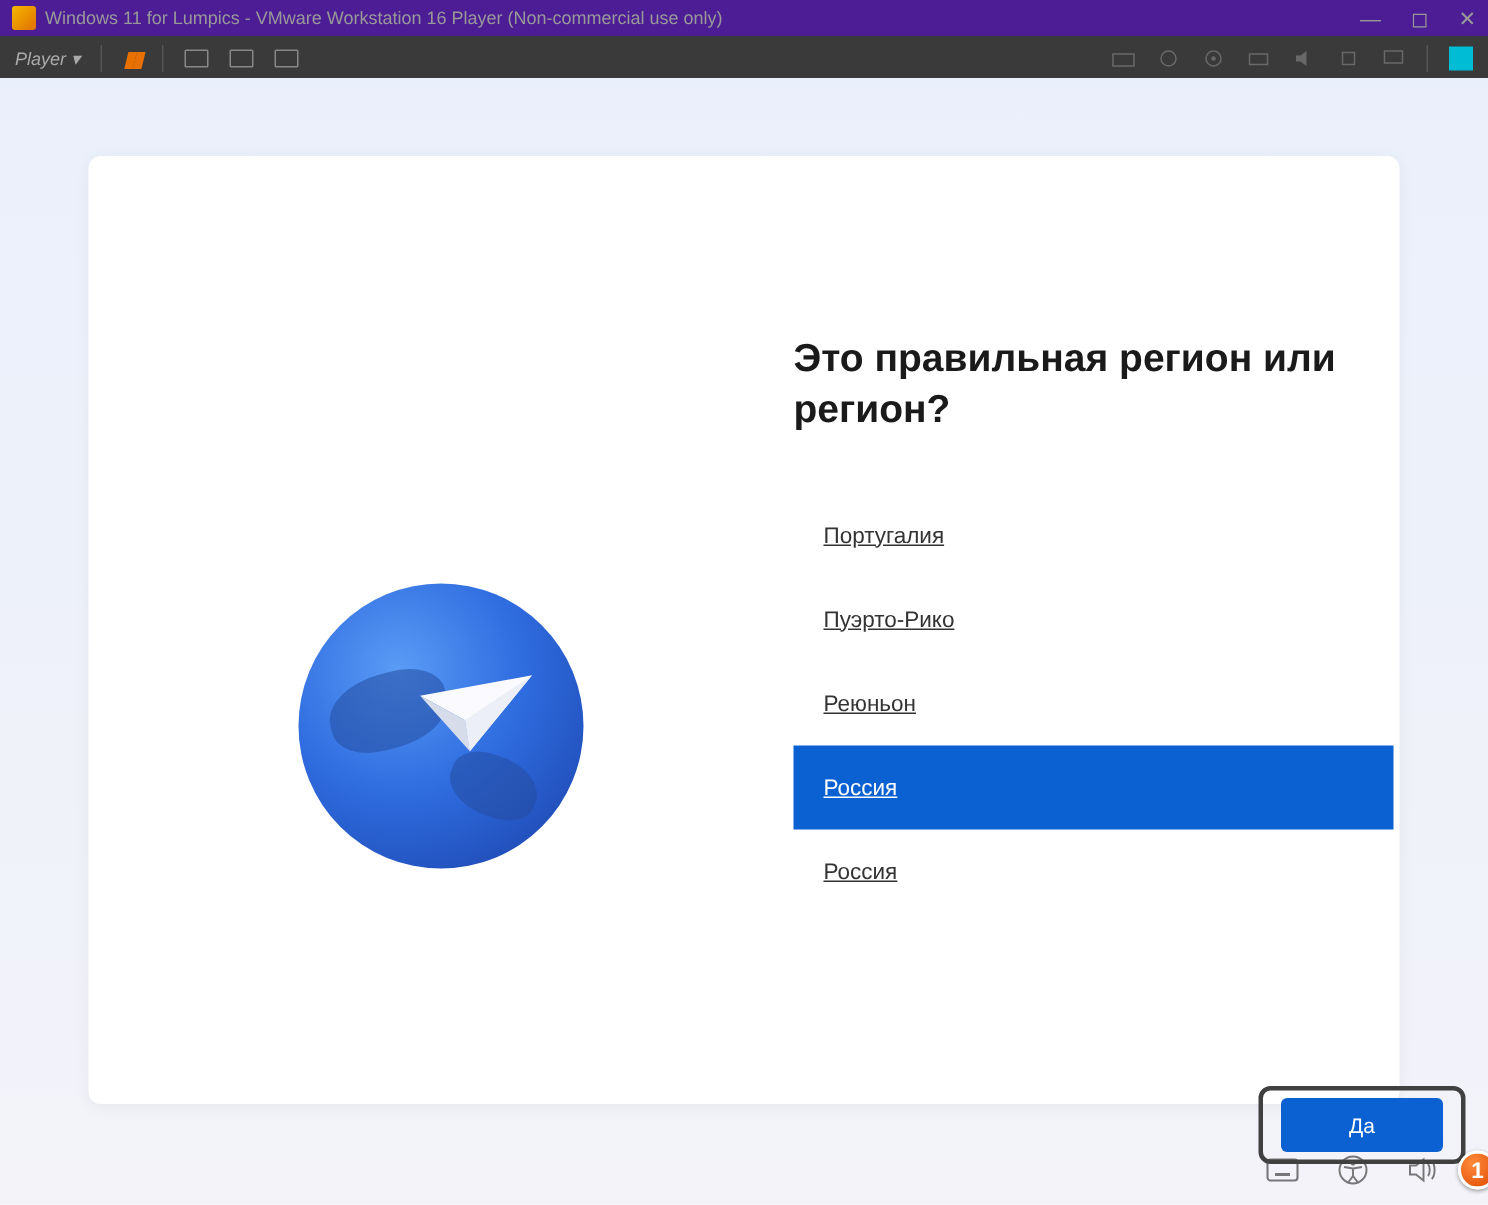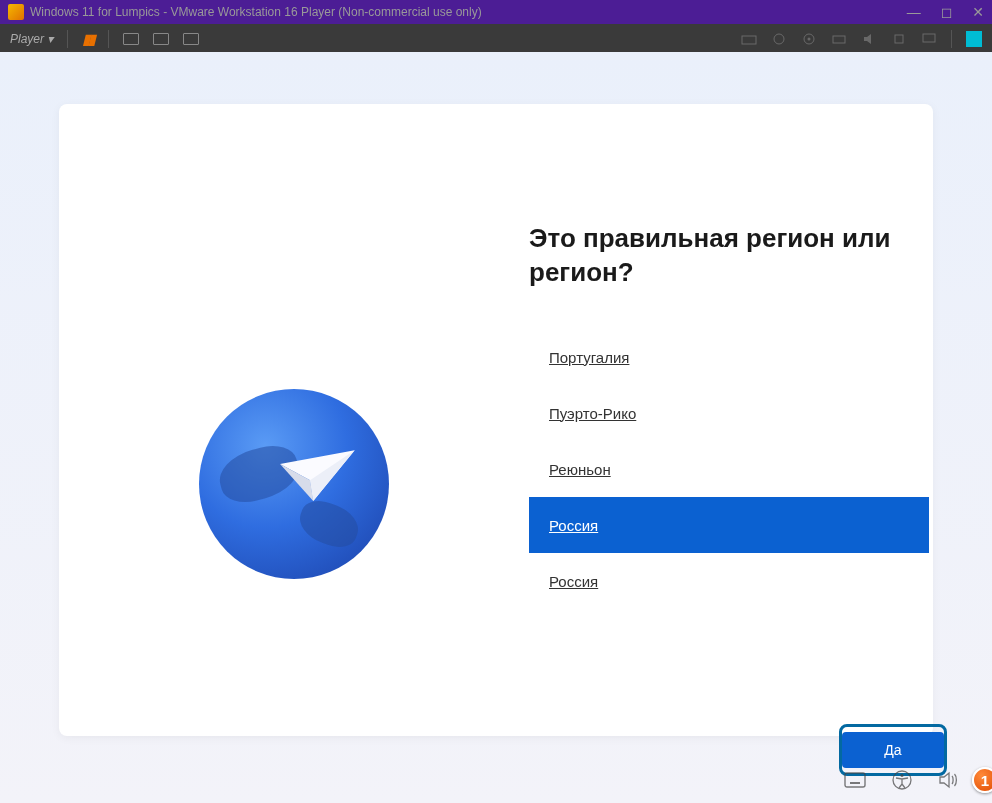--- a/index.html
+++ b/index.html
@@ -29,21 +29,21 @@
 .globe { position:absolute; left:140px; top:285px; width:190px; height:190px; border-radius:50%; background:radial-gradient(circle at 35% 30%,#5a9bf5 0%,#2f6de0 45%,#1a3fa6 100%); display:flex; align-items:center; justify-content:center; }
 .globe .land { position:absolute; width:100%; height:100%; border-radius:50%; overflow:hidden; }
 .globe .land::before { content:""; position:absolute; width:80px; height:50px; background:rgba(36,76,160,.55); border-radius:50% 40% 50% 40%; top:60px; left:20px; transform:rotate(-15deg); }
 .globe .land::after { content:""; position:absolute; width:60px; height:40px; background:rgba(36,76,160,.55); border-radius:40% 50% 40% 50%; bottom:35px; right:30px; transform:rotate(20deg); }
 .plane { position:relative; z-index:2; transform:translate(22px,-10px) rotate(8deg); }
 
 .list { position:absolute; left:470px; top:225px; width:400px; }
 .item { height:56px; display:flex; align-items:center; padding:0 20px; font-size:15px; color:#333; cursor:pointer;text-decoration:underline; }
 .item.sel { background:#0b61d1; color:#fff; }
 
-.yes-wrap { position:absolute; left:780px; top:620px; width:108px; height:52px; border:3px solid #0369a1; border-radius:8px; display:flex; align-items:center; justify-content:center; }
+.yes-wrap { position:absolute; left:780px; top:620px; width:138px; height:52px; border:3px solid #404040; border-radius:8px; display:flex; align-items:center; justify-content:center; }
 .yes { width:108px; height:36px; background:#0b61d1; color:#fff; border:none; border-radius:4px; font-size:14px; cursor:pointer; }
 
 .badge { position:absolute; left:913px; top:663px; width:26px; height:26px; border-radius:50%; background:radial-gradient(circle at 35% 30%,#ff8a3a,#e04a00); border:2px solid #fff; box-shadow:0 1px 3px rgba(0,0,0,.4); color:#fff; font-weight:bold; font-size:15px; display:flex; align-items:center; justify-content:center; }
 
 .footer { position:absolute; left:0; right:0; bottom:6px; height:30px; display:flex; align-items:center; justify-content:flex-end; gap:26px; padding-right:34px; color:#444; }
 .footer .fi { cursor:pointer; opacity:.7; }
 </style>
 </head>
 <body>
 

